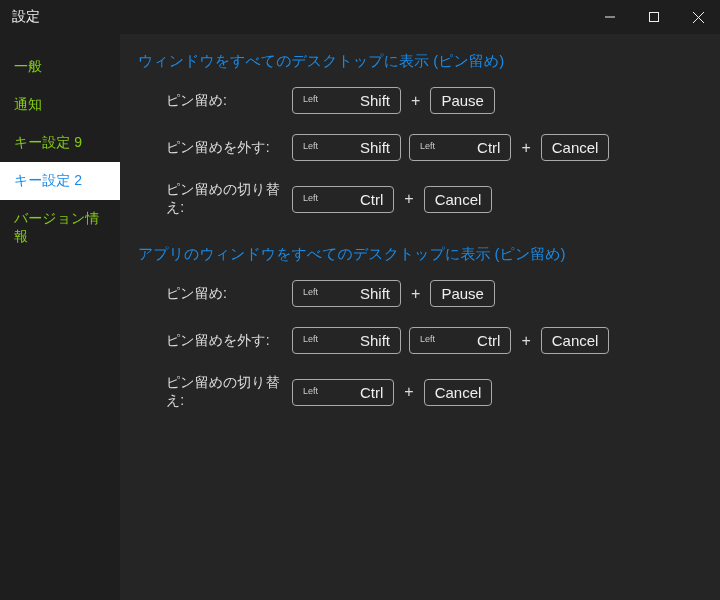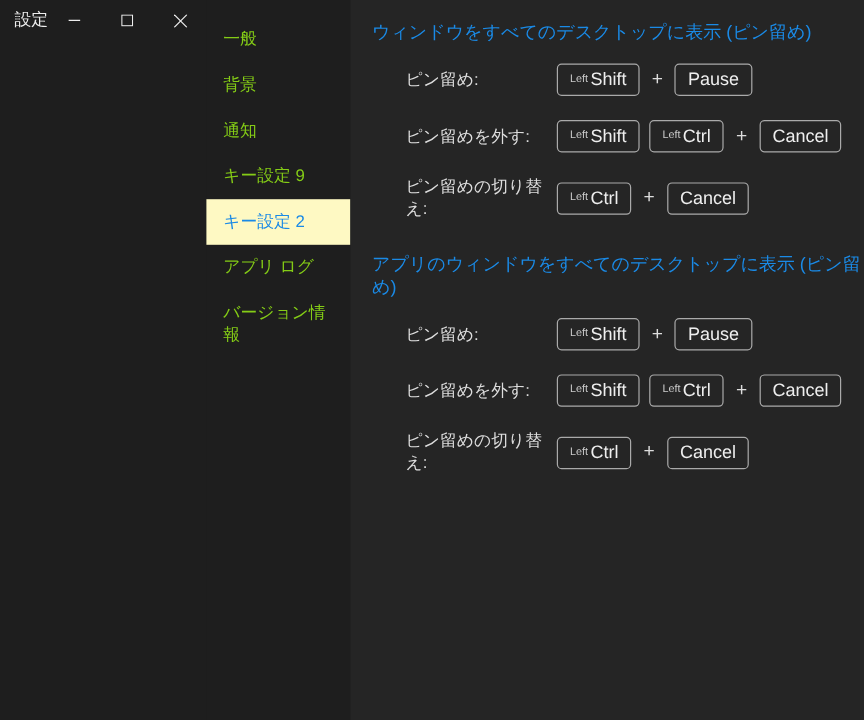--- a/index.html
+++ b/index.html
@@ -3,21 +3,21 @@
 <meta charset="utf-8">
 <style>
   * { box-sizing: border-box; margin: 0; padding: 0; }
   body {
     width: 720px; height: 600px;
     background: #1e1e1e;
     font-family: "Yu Gothic UI", "Meiryo", "Segoe UI", sans-serif;
     color: #ddd;
     overflow: hidden;
   }
-  .window { display: flex; flex-direction: row; height: 100%; }
+  .window { display: flex; flex-direction: column; height: 100%; }
   .titlebar {
     height: 34px;
     display: flex; align-items: center;
     padding-left: 12px;
     color: #eee;
     font-size: 14px;
   }
   .title { flex: 1; }
   .winbtns { display: flex; }
   .winbtn {
@@ -32,21 +32,21 @@
     background: #1e1e1e;
     padding-top: 14px;
     font-size: 14px;
   }
   .side-item {
     padding: 10px 14px;
     color: #84cc16;
     cursor: default;
   }
   .side-item.active {
-    background: #fef9c3;
+    background: #ffffff;
     color: #1a8ae6;
   }
   .content {
     flex: 1;
     background: #252525;
     padding: 18px 0 15px 18px;
     overflow: auto;
   }
   .section { margin-bottom: 28px; }
   .section-title {
@@ -70,20 +70,21 @@
   .keycap {
     border: 1px solid #aaa;
     border-radius: 4px;
     padding: 4px 10px 3px 10px;
     color: #eee;
     font-size: 15px;
     line-height: 18px;
     display: inline-flex;
     align-items: flex-start;
     background: transparent;
+    gap: 40px;
   }
   .keycap .small {
     font-size: 9px;
     margin-right: 2px;
     position: relative;
     top: -2px;
     color: #ccc;
   }
   .plus {
     color: #ddd;
@@ -113,25 +114,23 @@
             <line x1="0" y1="0" x2="11" y2="11"></line>
             <line x1="11" y1="0" x2="0" y2="11"></line>
           </svg>
       </div>
     </div>
   </div>
 
   <div class="body">
     <div class="sidebar">
       <div class="side-item">一般</div>
-      <div class="side-item">背景</div>
       <div class="side-item">通知</div>
       <div class="side-item">キー設定 9</div>
       <div class="side-item active">キー設定 2</div>
-      <div class="side-item">アプリ ログ</div>
       <div class="side-item">バージョン情報</div>
     </div>
 
     <div class="content">
 
       <div class="section">
         <div class="section-title">ウィンドウをすべてのデスクトップに表示 (ピン留め)</div>
 
         <div class="row">
           <div class="row-label">ピン留め:</div>

